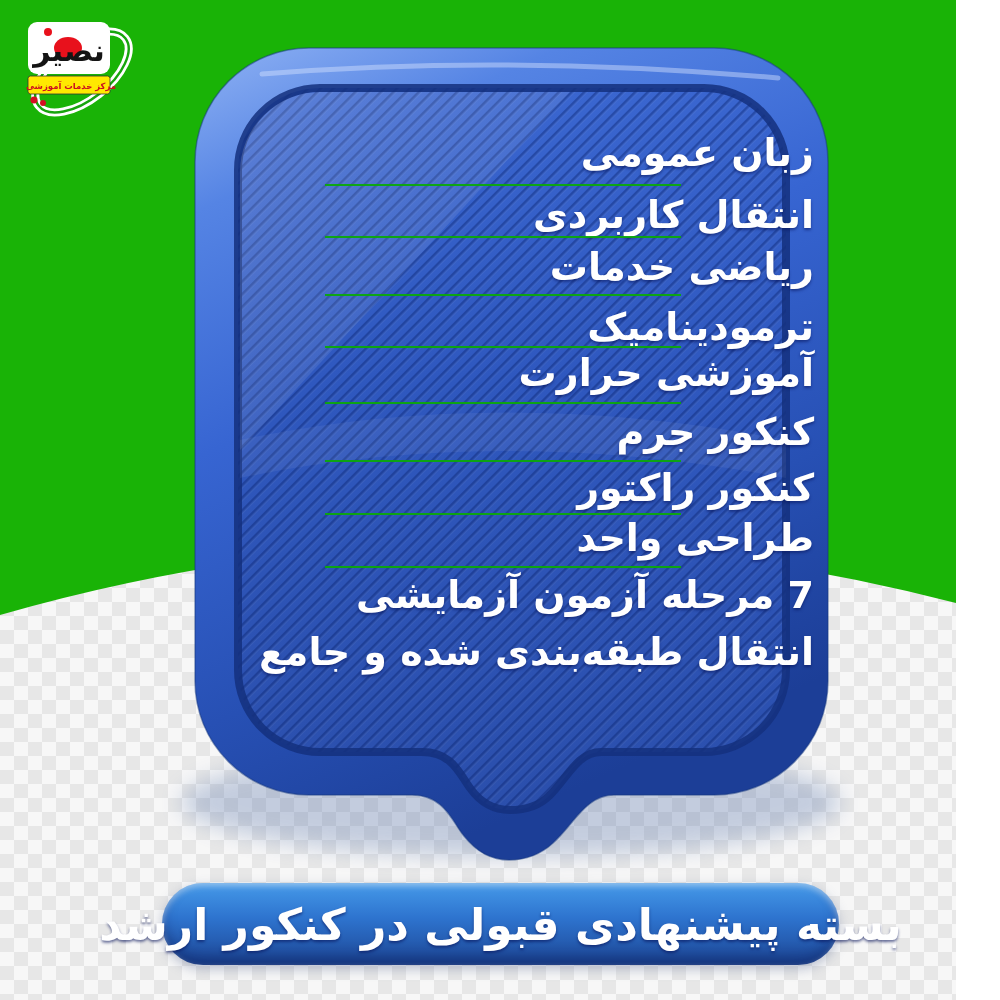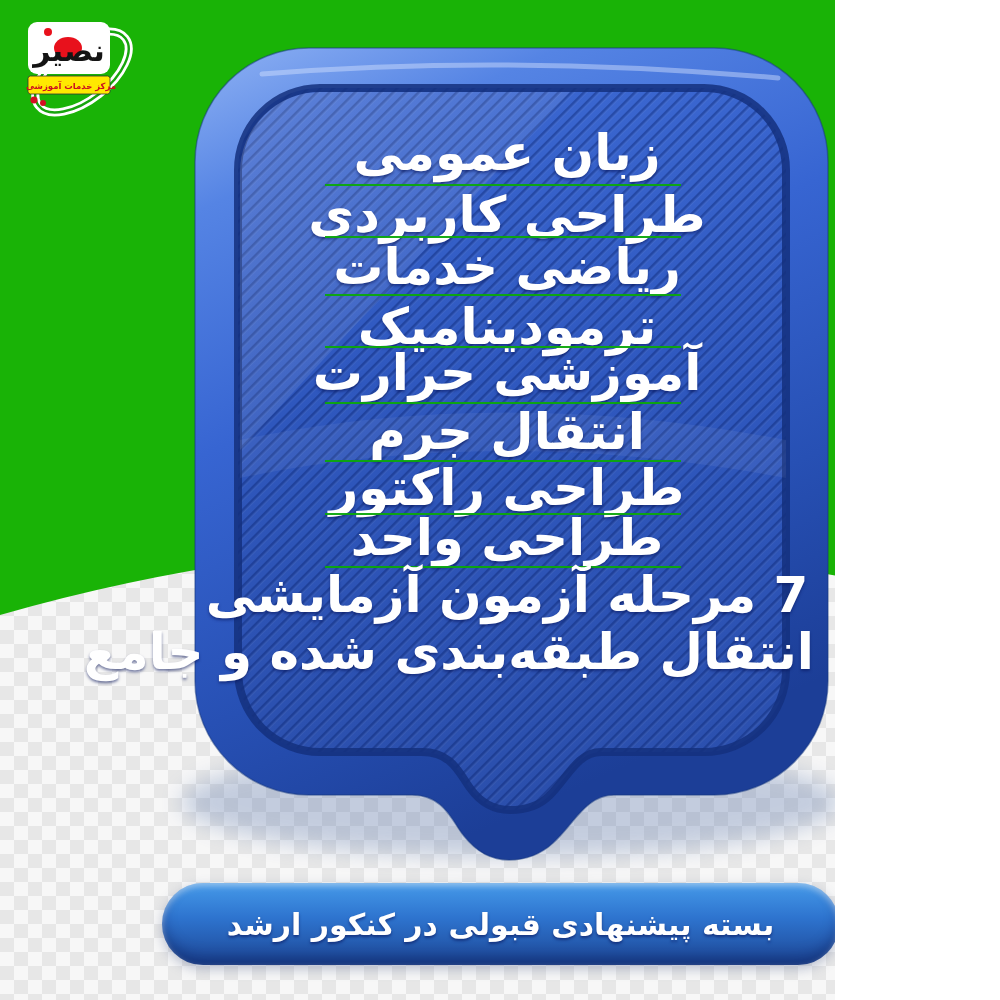--- a/index.html
+++ b/index.html
@@ -1,51 +1,51 @@
 <!DOCTYPE html>
 <html lang="fa"><head>
 <meta charset="utf-8">
 <style>
   html,body{margin:0;padding:0;}
   body{font-family:"DejaVu Sans", sans-serif;}
   .page{
-    position:relative;width:835px;height:1000px;overflow:hidden;
+    position:relative;width:956px;height:1000px;overflow:hidden;
     background-color:#f7f7f7;
     background-image:
       linear-gradient(45deg,#e7e7e7 25%,transparent 25%,transparent 75%,#e7e7e7 75%),
       linear-gradient(45deg,#e7e7e7 25%,transparent 25%,transparent 75%,#e7e7e7 75%);
     background-position:0 0,14px 14px;
     background-size:28px 28px;
     text-decoration:underline;
   }
   .art{position:absolute;left:0;top:0;width:1000px;height:1000px;}
   
   .subject{
     position:absolute;left:200px;width:614px;height:52px;
-    line-height:52px;text-align:center;direction:rtl;
-    color:#ffffff;font-weight:bold;font-size:50px;
+    line-height:52px;direction:rtl;
+    color:#ffffff;font-weight:bold;font-size:38px;
     text-shadow:0 2px 3px rgba(8,20,90,.55);
     white-space:nowrap;
   }
   .separator{
     position:absolute;left:325px;width:356px;height:2px;
     background:#0CA80C;opacity:.95;
   }
   
   .cta{
     position:absolute;left:162px;top:883px;width:677px;height:82px;
     border-radius:41px;direction:rtl;
     background:linear-gradient(180deg,#459ae9 0%,#2e74cf 42%,#1d4796 100%);
     box-shadow:inset 0 3px 6px rgba(255,255,255,.45),
                inset 0 -8px 14px rgba(0,12,70,.35),
                0 4px 12px rgba(110,125,160,.45);
     display:flex;align-items:center;justify-content:center;
   }
   .cta span{
-    color:#fff;font-weight:bold;font-size:30px;
+    color:#fff;font-weight:bold;font-size:44px;
     text-shadow:0 2px 3px rgba(8,20,90,.6);white-space:nowrap;
   }
   .logo-svg{position:absolute;left:18px;top:8px;}
 </style>
 </head>
 <body>
 
 <div class="page">
 
   <svg class="art" viewBox="0 0 1000 1000" aria-hidden="true">
@@ -120,31 +120,31 @@
     <text x="51" y="53" text-anchor="middle" direction="rtl" font-family="DejaVu Sans, sans-serif" font-size="30" font-weight="bold" fill="#141414">نصیر</text>
     <rect x="10" y="68" width="82" height="18" rx="2.5" fill="#FFE900" stroke="#333" stroke-width="0.8"></rect>
     <text x="53" y="81" text-anchor="middle" direction="rtl" font-family="DejaVu Sans, sans-serif" font-size="8.5" font-weight="bold" fill="#CC0F1E">مرکز خدمات آموزشی</text>
     <circle cx="16" cy="92" r="3.6" fill="#D40F22"></circle>
     <circle cx="25" cy="95" r="3" fill="#D40F22"></circle>
   </svg>
 
   <div>
     <div class="subject" style="top:127px">زبان عمومی</div>
     <div class="separator" style="top:184px"></div>
-    <div class="subject" style="top:189px">طراحی کاربردی</div>
+    <div class="subject" style="top:189px">انتقال کاربردی</div>
     <div class="separator" style="top:236px"></div>
     <div class="subject" style="top:241px">ریاضی خدمات</div>
     <div class="separator" style="top:294px"></div>
     <div class="subject" style="top:301px">ترمودینامیک</div>
     <div class="separator" style="top:346px"></div>
     <div class="subject" style="top:347px">آموزشی حرارت</div>
     <div class="separator" style="top:402px"></div>
-    <div class="subject" style="top:406px">انتقال جرم</div>
+    <div class="subject" style="top:406px">کنکور جرم</div>
     <div class="separator" style="top:460px"></div>
-    <div class="subject" style="top:462px">طراحی راکتور</div>
+    <div class="subject" style="top:462px">کنکور راکتور</div>
     <div class="separator" style="top:513px"></div>
     <div class="subject" style="top:512px">طراحی واحد</div>
     <div class="separator" style="top:566px"></div>
     <div class="subject" style="top:569px">7 مرحله آزمون آزمایشی</div>
     <div class="subject" style="top:626px">انتقال طبقه‌بندی شده و جامع</div>
   </div>
 
   <div class="cta">
     <span>بسته پیشنهادی قبولی در کنکور ارشد</span>
   </div>

